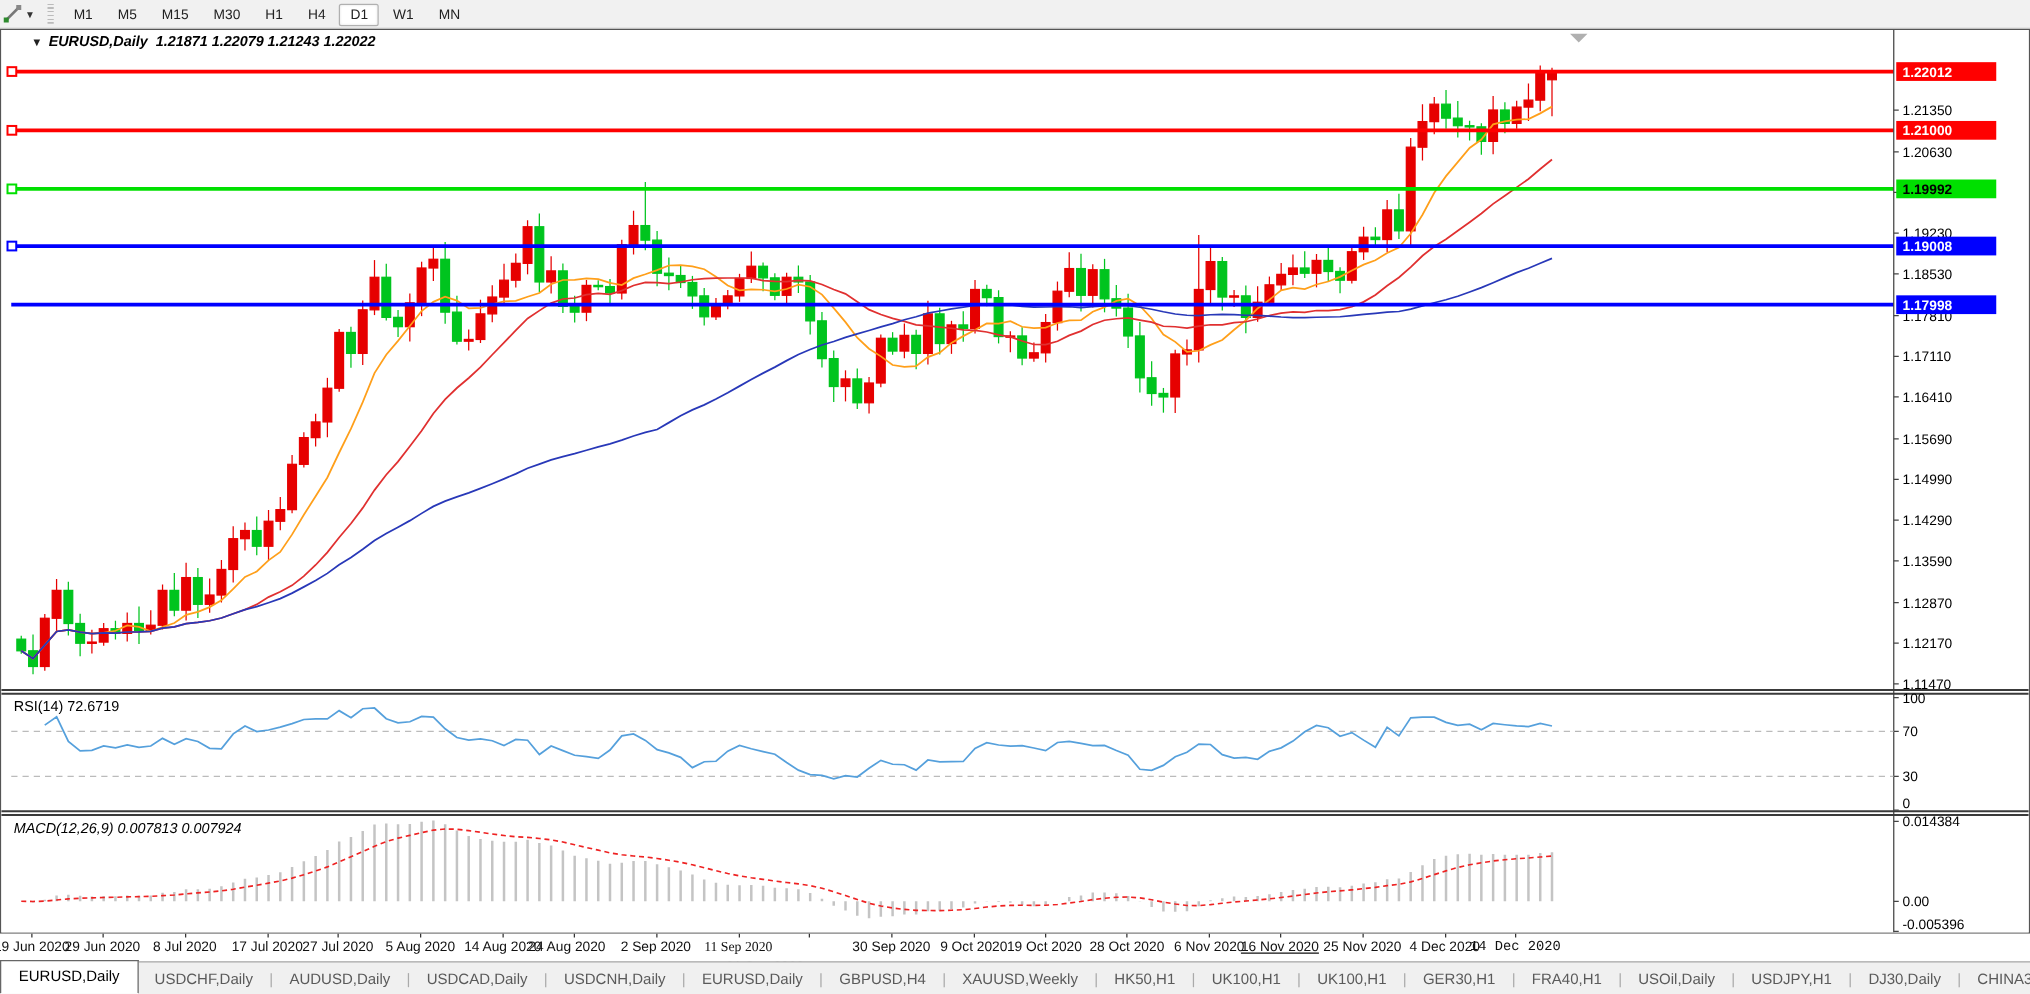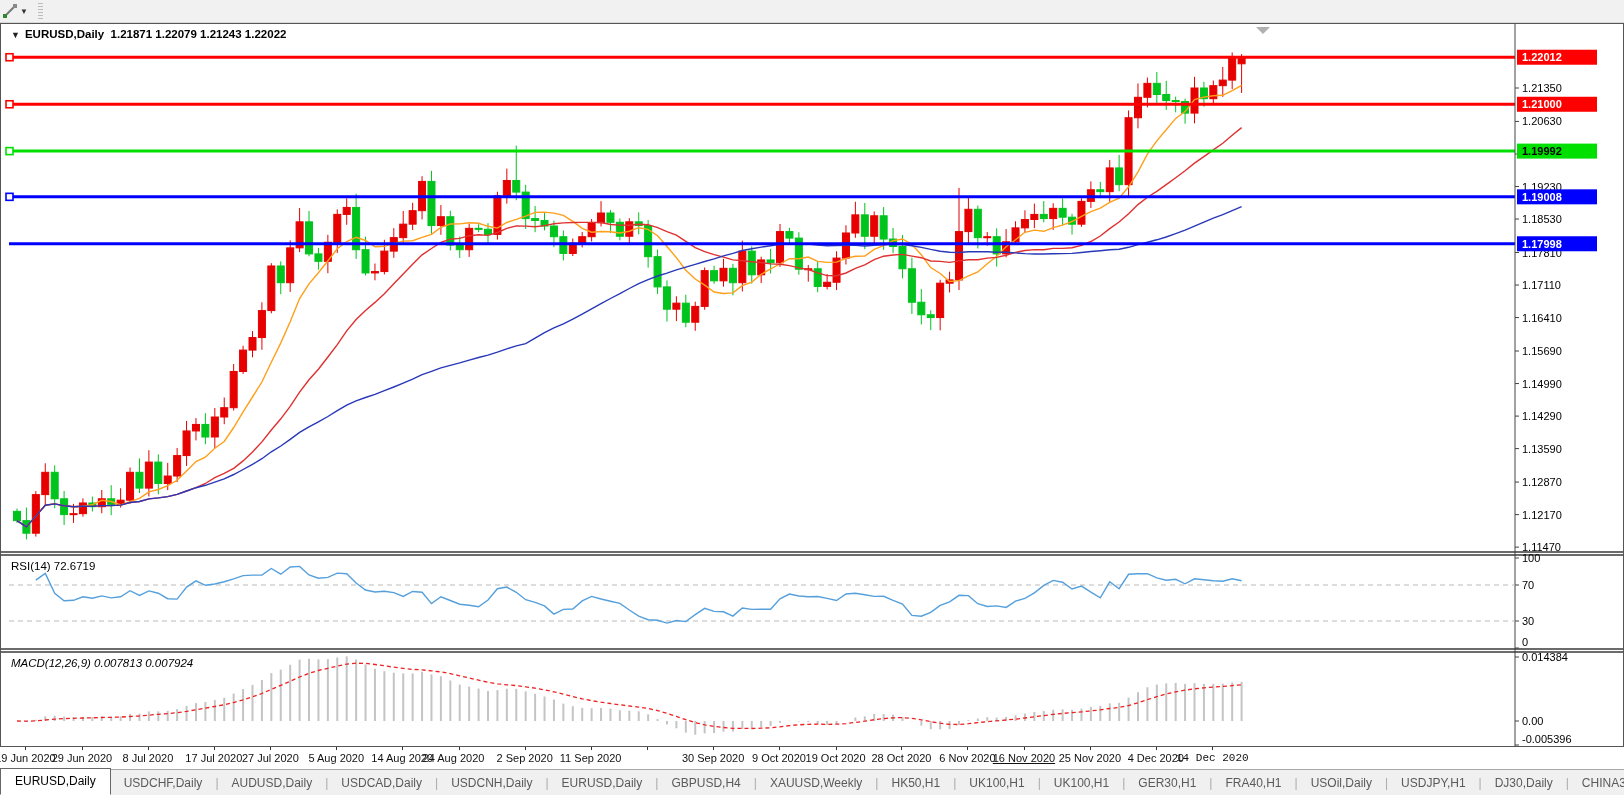--- a/index.html
+++ b/index.html
@@ -12,21 +12,21 @@
   .grip{width:5px;height:16px;margin:0 6px;background:repeating-linear-gradient(
     to bottom,#bbb 0 1px,transparent 1px 3px);}
   .tf-btn{font-size:11px;color:#222;padding:2px 8px;margin:0 1px;border:1px solid transparent;
     border-radius:2px;cursor:default;line-height:14px;}
   .tf-btn.active{background:#fff;border:1px solid #b0b0b0;box-shadow:inset 0 0 2px #ddd;}
   
   #chart-window{position:absolute;left:0;top:23px;width:1624px;height:724px;
     box-sizing:border-box;border:1px solid #555;background:#fff;}
   #chart-svg{position:absolute;left:0;top:0;}
   .overlay-label{position:absolute;font-size:11.5px;color:#000;white-space:nowrap;}
-  #main-title{left:10px;top:4px;font-weight:bold;}
+  #main-title{left:24px;top:4px;font-weight:bold;font-style:italic;}
   #main-title .caret{font-size:9px;margin-right:5px;color:#222;}
   #rsi-title{left:10px;top:536px;}
   #macd-title{left:10px;top:633px;font-style:italic;}
   
   #date-axis{position:absolute;left:0;top:747px;width:1624px;height:22px;background:#fff;}
   .date-label{position:absolute;top:5px;font-size:11px;color:#111;white-space:nowrap;
     transform:translateX(-50%);}
   .dtick{position:absolute;top:0;width:1px;height:3px;background:#333;}
   
   #tab-bar{position:absolute;left:0;top:769px;width:1624px;height:26px;background:#f0f0f0;
@@ -42,20 +42,21 @@
 <div id="toolbar">
   <span id="tool-icon">
     <svg width="16" height="16">
       <line x1="3" y1="13" x2="13" y2="3" stroke="#777" stroke-width="2"></line>
       <rect x="1" y="11" width="4" height="4" fill="#2d8a2d"></rect>
       <rect x="11" y="1" width="4" height="4" fill="#888"></rect>
     </svg>
   </span>
   <span id="tool-caret">▼</span>
   <span class="grip"></span>
+  <span id="tf-buttons"><span class="tf-btn">M1</span><span class="tf-btn">M5</span><span class="tf-btn">M15</span><span class="tf-btn">M30</span><span class="tf-btn">H1</span><span class="tf-btn">H4</span><span class="tf-btn active">D1</span><span class="tf-btn">W1</span><span class="tf-btn">MN</span></span>
 </div>
 
 <div id="chart-window">
   <svg id="chart-svg" width="1622" height="722">
       <rect x="0" y="0" width="1622" height="722" fill="#ffffff"></rect>
       <g>
         <line x1="16" y1="484.5535000000001" x2="16" y2="498.95919999999956" stroke="#00c41e" stroke-width="1"></line>
         <rect x="12.5" y="487.34169999999983" width="7" height="9.293999999999983" fill="#00c41e" stroke="#00c41e"></rect>
         <line x1="25.42" y1="483.5680714204614" x2="25.42" y2="515.4112262699028" stroke="#00c41e" stroke-width="1"></line>
         <rect x="21.92" y="496.6356999999998" width="7" height="12.546900000000676" fill="#00c41e" stroke="#00c41e"></rect>
@@ -554,21 +555,21 @@
     <span class="date-label" style="left: 270.34px;">27 Jul 2020</span>
     <span class="dtick" style="left: 336.28px;"></span>
     <span class="date-label" style="left: 336.28px;">5 Aug 2020</span>
     <span class="dtick" style="left: 402.22px;"></span>
     <span class="date-label" style="left: 402.22px;">14 Aug 2020</span>
     <span class="dtick" style="left: 458.74px;"></span>
     <span class="date-label" style="left: 439px; padding-left: 29px;">24 Aug 2020</span>
     <span class="dtick" style="left: 524.68px;"></span>
     <span class="date-label" style="left: 524.68px;">2 Sep 2020</span>
     <span class="dtick" style="left: 590.62px;"></span>
-    <span class="date-label" style="left: 590.62px;">11 Sep 2020</span>
+    <span class="date-label" style="left: 590.62px; font-family: Liberation Serif, serif;">11 Sep 2020</span>
     <span class="dtick" style="left: 647.14px;"></span>
     <span class="date-label" style="left: 612px; margin-top: 16px;">21 Sep 2020</span>
     <span class="dtick" style="left: 713.08px;"></span>
     <span class="date-label" style="left: 713.08px;">30 Sep 2020</span>
     <span class="dtick" style="left: 779.02px;"></span>
     <span class="date-label" style="left: 779.02px;">9 Oct 2020</span>
     <span class="dtick" style="left: 835.54px;"></span>
     <span class="date-label" style="left: 835.54px;">19 Oct 2020</span>
     <span class="dtick" style="left: 901.48px;"></span>
     <span class="date-label" style="left: 901.48px;">28 Oct 2020</span>

